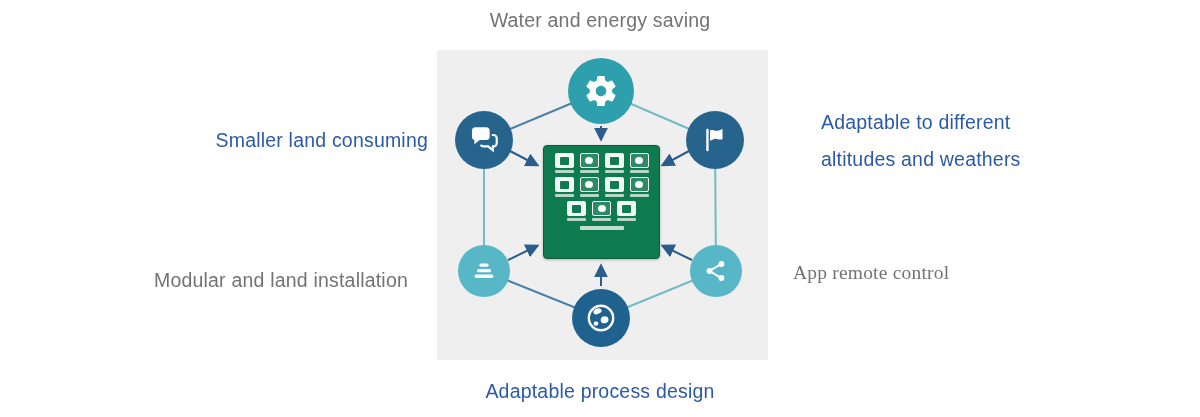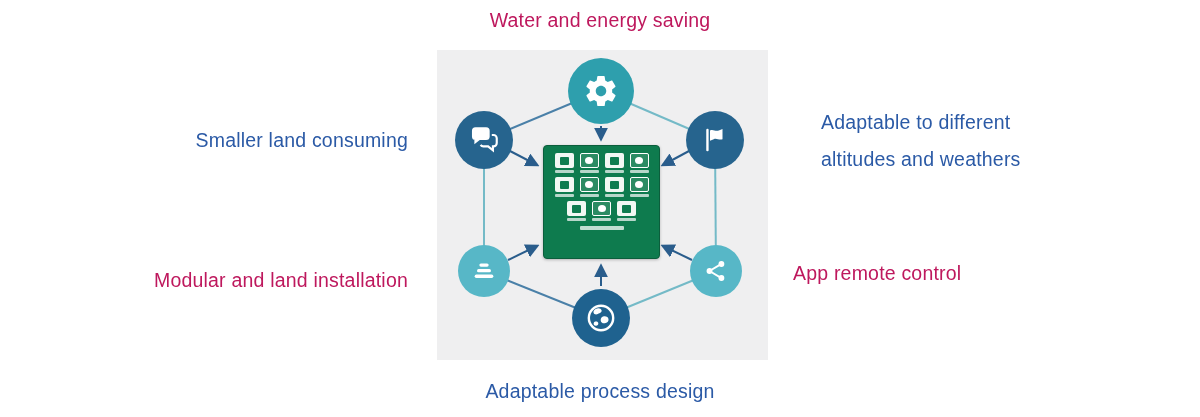--- a/index.html
+++ b/index.html
@@ -1,28 +1,28 @@
 <!DOCTYPE html>
 <html><head>
 <meta charset="utf-8">
 <style>
   html,body{margin:0;padding:0;background:#ffffff;}
   .canvas{
     position:relative;width:1200px;height:417px;background:#ffffff;
     overflow:hidden;font-family:"Liberation Sans",sans-serif;
   }
   .label{position:absolute;font-size:19.5px;font-weight:400;letter-spacing:.2px;}
-  .teal{color:#be185d;}
+  .teal{color:#737373;}
   .blue{color:#2B5AA6;}
   .label-top{top:9px;left:0;width:1200px;text-align:center;}
   .label-bottom{top:380px;left:0;width:1200px;text-align:center;}
-  .label-left-upper{top:129px;left:0;width:408px;text-align:right;}
+  .label-left-upper{top:129px;left:0;width:408px;text-align:right;padding-left:20px;}
   .label-left-lower{top:269px;left:0;width:408px;text-align:right;}
   .label-right-upper{top:104px;left:793px;line-height:37px;margin-left:28px;}
-  .label-right-lower{top:262px;left:793px;}
+  .label-right-lower{top:262px;left:793px;font-family:Liberation Serif, serif;}
 
   .panel{position:absolute;left:437px;top:50px;width:331px;height:310px;background:#efeff0;}
   svg.links{position:absolute;left:0;top:0;}
 
   .node{position:absolute;border-radius:50%;display:flex;align-items:center;justify-content:center;}
   .node-gear  {left:131px;top:8px;  width:66px;height:66px;background:#2E9FAD;}
   .node-chat  {left:18px; top:61px; width:58px;height:58px;background:#26648E;}
   .node-flag  {left:249px;top:61px; width:58px;height:58px;background:#26648E;}
   .node-layers{left:21px; top:195px;width:52px;height:52px;background:#57B7C7;}
   .node-share {left:253px;top:195px;width:52px;height:52px;background:#57B7C7;}

